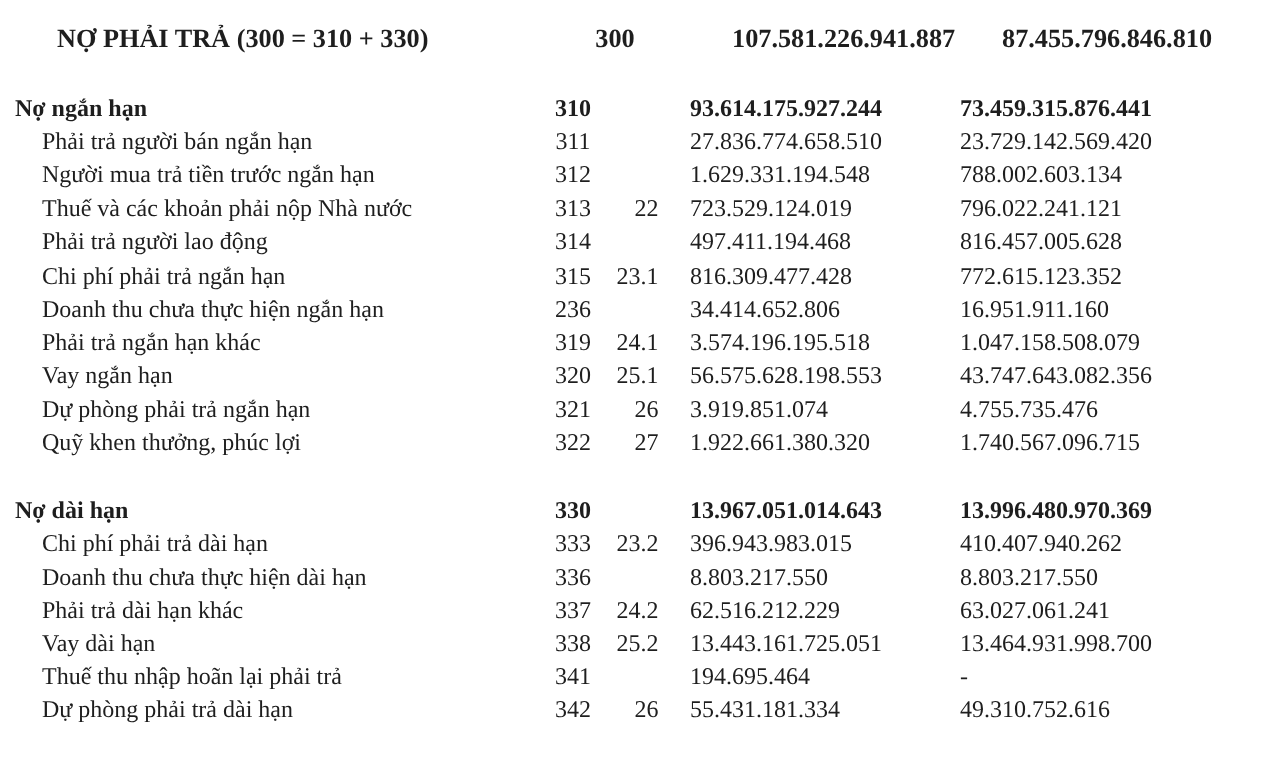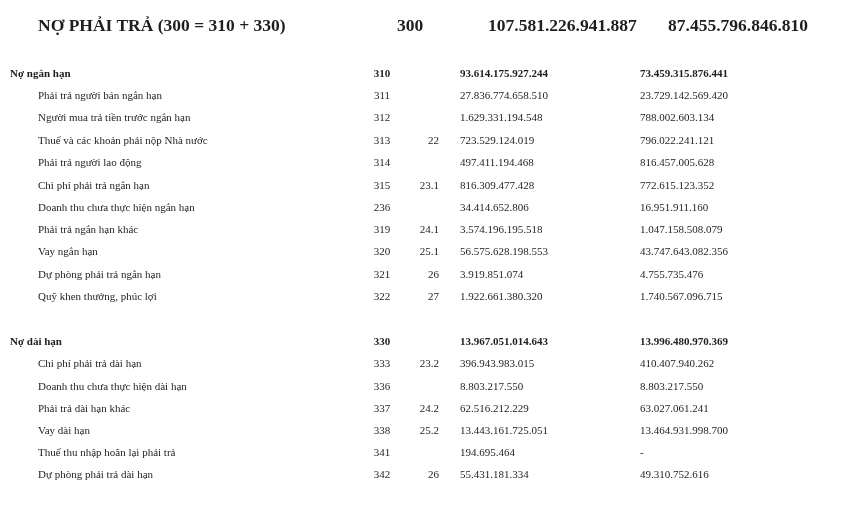--- a/index.html
+++ b/index.html
@@ -2,26 +2,26 @@
 <html><head>
   <meta charset="utf-8">
   <style>
     html, body { margin: 0; padding: 0; background: #ffffff; }
     body {
       width: 849px; height: 506px; overflow: hidden; position: relative;
       font-family: "Liberation Serif", "DejaVu Serif", serif;
       color: #1e1e1e;
     }
     .sheet { position: absolute; left: 0; top: 0; width: 849px; height: 506px; }
-    .row { position: absolute; left: 0; width: 849px; height: 22px; font-size: 11px; line-height: 22px; }
+    .row { position: absolute; left: 0; width: 849px; height: 22px; font-size: 16px; line-height: 22px; }
     .row.bold { font-weight: bold; }
     .row.title { font-size: 17.5px; margin-left: 28px; }
     .cell { position: absolute; top: 0; white-space: nowrap; }
     .label { left: 10px; }
-    .row.item .label { left: 28px; margin-left: 10px; }
+    .row.item .label { left: 28px; }
     .code { left: 366px; width: 32px; text-align: center; }
     .note { left: 395px; width: 44px; text-align: right; }
     .v1 { left: 460px; width: 178px; }
     .v2 { left: 640px; width: 186px; text-align: left; }
   </style>
 </head>
 <body>
 
 <div class="sheet">
 

